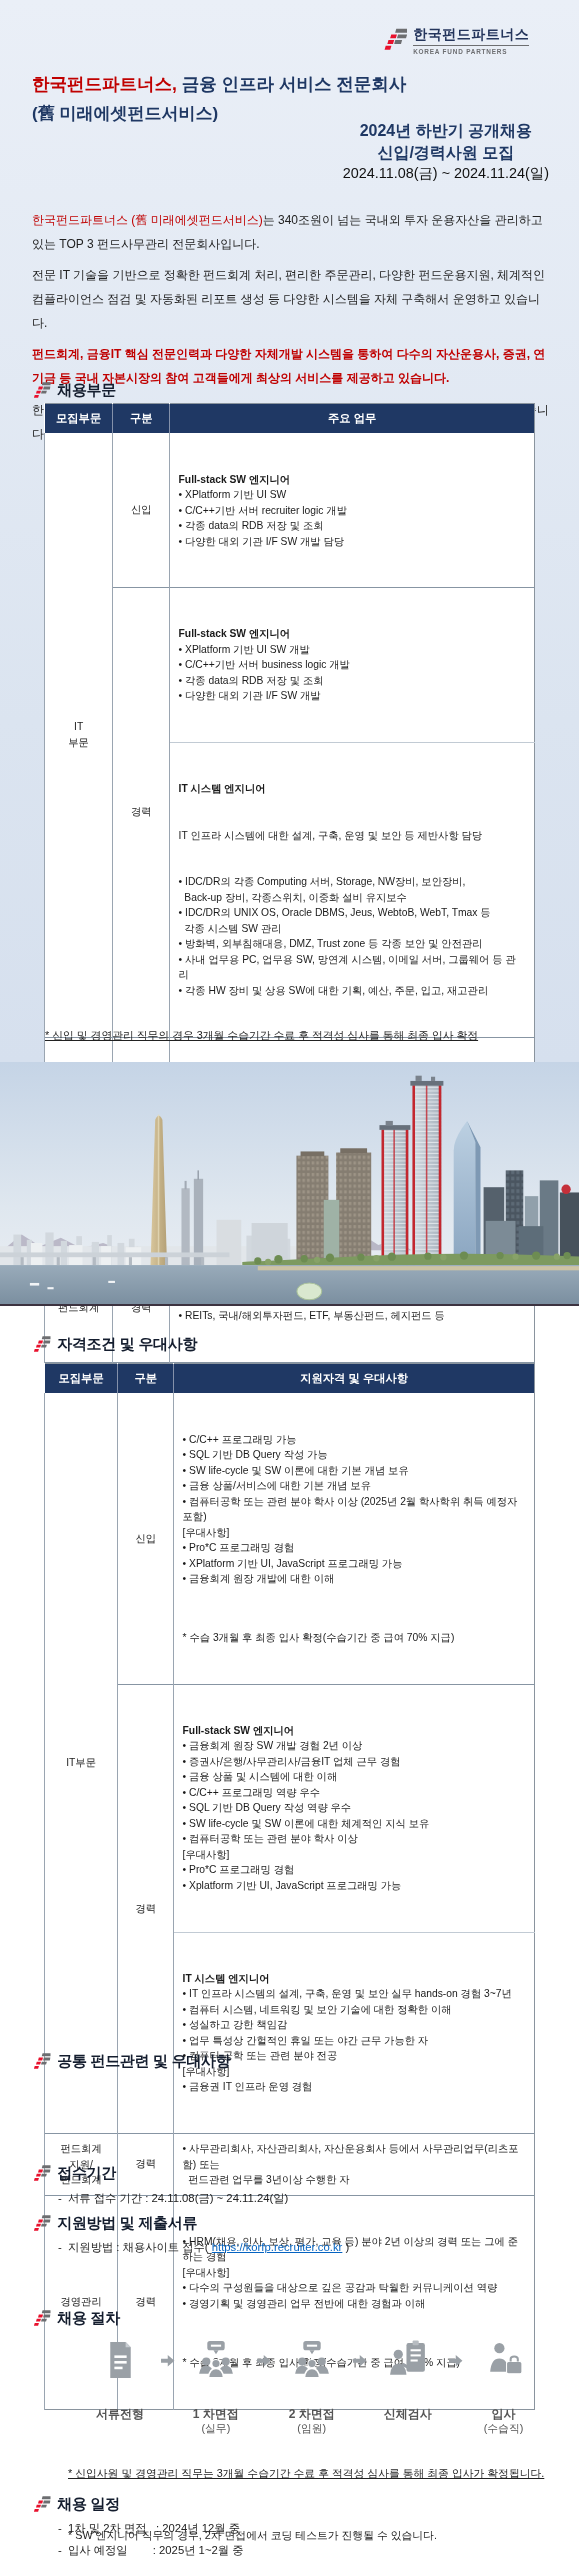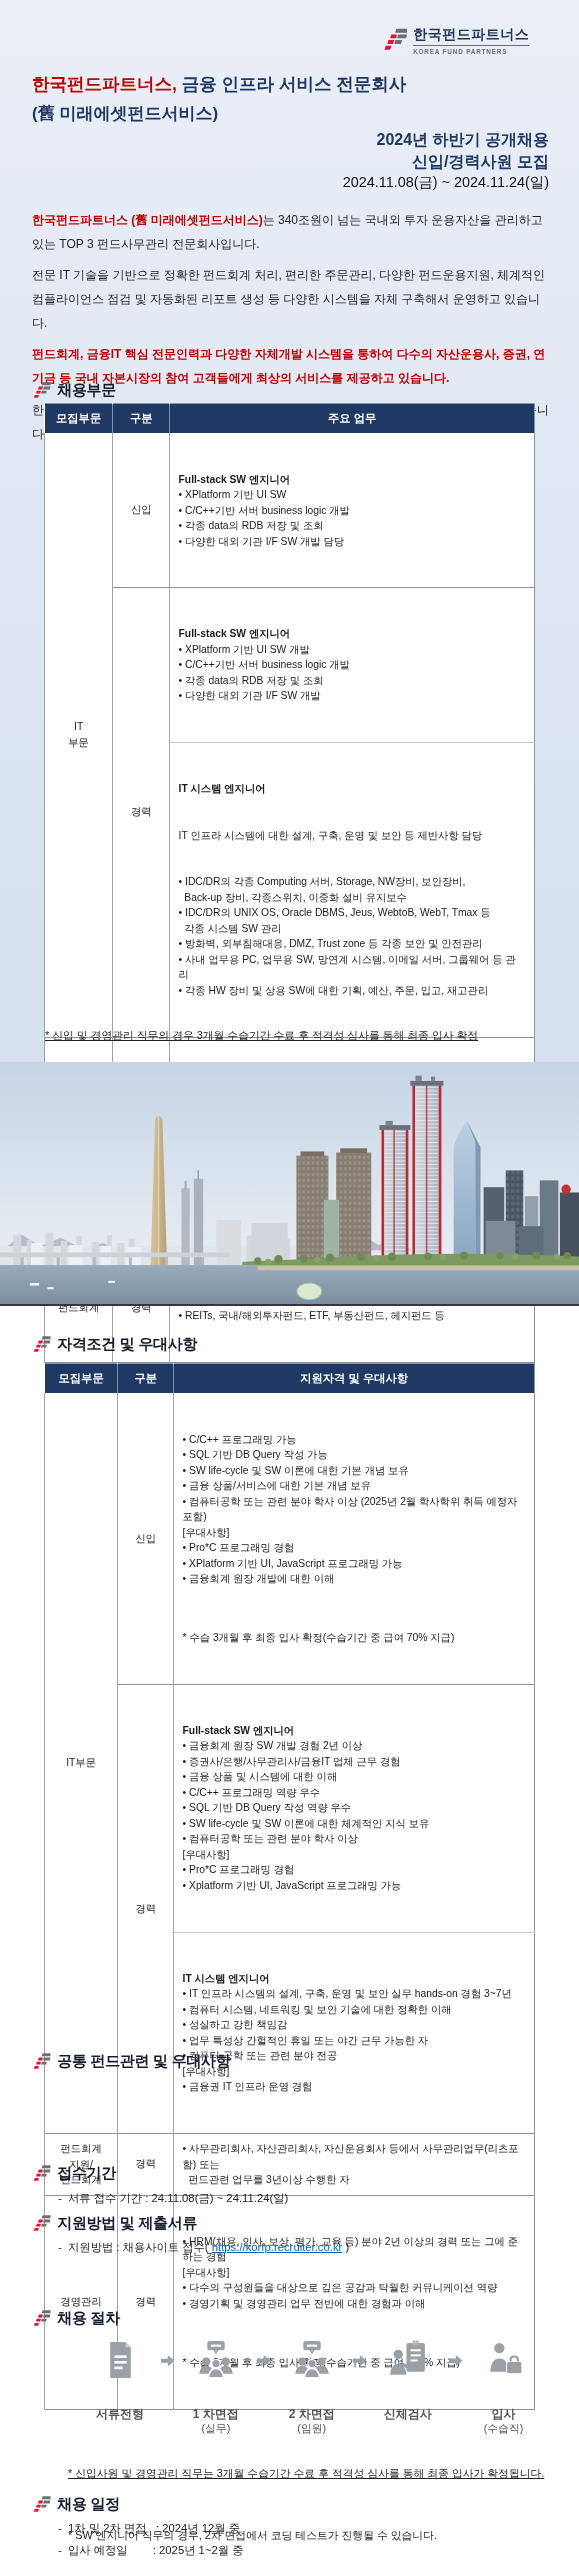--- a/index.html
+++ b/index.html
@@ -10,27 +10,27 @@
   
   .logo{top:27px;left:382px;display:flex;gap:6.2px;align-items:flex-start;}
   .logo-name{font-size:14px;font-weight:bold;color:#24355c;letter-spacing:0.5px;line-height:15.5px;}
   .logo-en{font-size:6.4px;color:#6d6e71;letter-spacing:0.8px;margin-top:2.1px;border-top:1px solid #6d6e71;padding-top:2.1px;font-weight:bold;}
   
   .title-block{top:73px;left:32px;line-height:23px;}
   .title-red{color:#c00000;font-size:17.5px;font-weight:bold;}
   .title-rest{color:#1f3864;font-size:17.5px;font-weight:bold;}
   .subtitle{color:#1f3864;font-size:17px;font-weight:bold;margin-top:3.1px;}
   
-  .recruit{top:129px;right:31px;text-align:right;}
+  .recruit{top:120px;right:31px;text-align:center;}
   .recruit .r1,.recruit .r2{font-size:16px;font-weight:bold;color:#1f3864;line-height:21.6px;}
   .recruit .r3{font-size:14.4px;font-weight:normal;color:#111;line-height:20.6px;}
   
   .intro{top:208px;left:32px;width:518px;font-size:12px;color:#222;line-height:24px;}
   .intro p{margin:0 0 7.2px 0;}
-  .intro .red{color:#c00000;font-weight:bold;margin-top:39px;}
+  .intro .red{color:#c00000;font-weight:normal;margin-top:39px;}
   .intro .p-red{color:#c00000;font-weight:bold;}
   
   .sec{display:flex;align-items:center;gap:6.7px;}
   .sec h2{margin:0;font-size:15px;font-weight:bold;color:#141d2e;letter-spacing:-0.3px;}
   .mark{width:18.5px;height:18.5px;flex:0 0 auto;}
   
   .tbl{border-collapse:collapse;background:#fff;table-layout:fixed;width:491px;border:0.5px solid #8a949e;}
   .tbl th{background:#1f3864;color:#fff;font-size:11.3px;font-weight:bold;padding:7.2px 3.1px;border-left:0.5px solid rgba(255,255,255,.45);}
   .tbl td{border-left:0.5px solid #9aa5b1;font-size:10.3px;color:#1a1a1a;vertical-align:middle;}
   .tbl tr.major>td{border-top:1.5px solid #8795a3;}
@@ -419,21 +419,21 @@
       <th style="width:61px">모집부문</th>
       <th style="width:50px">구분</th>
       <th>주요 업무</th>
     </tr>
     <tr>
       <td class="dept" rowspan="3">IT
 부문</td>
       <td class="kind">신입</td>
       <td class="cell">
         <div class="ct">Full-stack SW 엔지니어</div><div>• XPlatform 기반 UI SW
-• C/C++기반 서버 business logic 개발
+• C/C++기반 서버 recruiter logic 개발
 • 각종 data의 RDB 저장 및 조회
 • 다양한 대외 기관 I/F SW 개발 담당</div>
       </td>
     </tr>
     <tr class="major">
       <td class="kind" rowspan="2">경력</td>
       <td class="cell">
         <div class="ct">Full-stack SW 엔지니어</div><div>• XPlatform 기반 UI SW 개발
 • C/C++기반 서버 business logic 개발
 • 각종 data의 RDB 저장 및 조회

